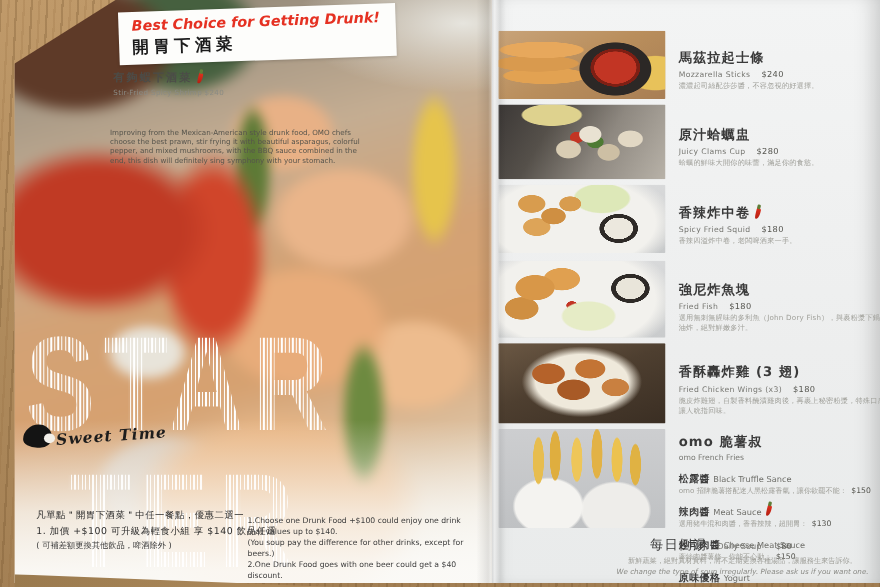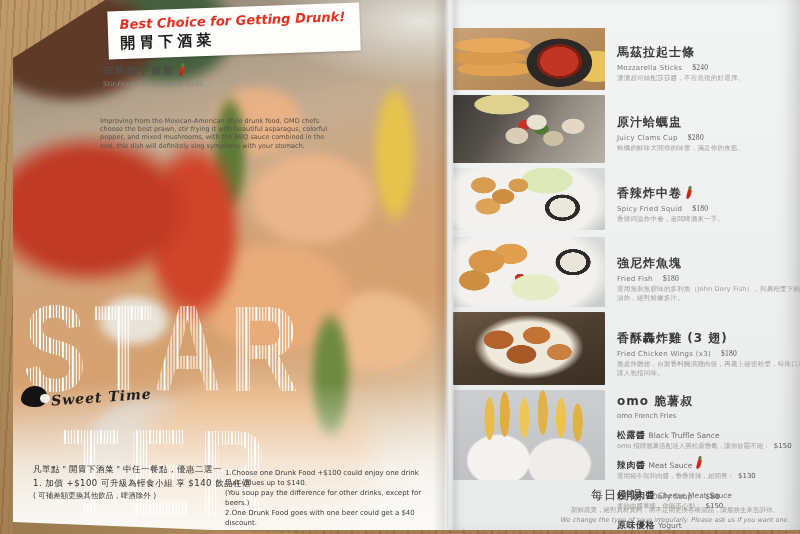--- a/index.html
+++ b/index.html
@@ -124,21 +124,21 @@
     radial-gradient(8px 36px at 59% 25%, #e2b246 0 60%, rgba(0,0,0,0) 65%),
     radial-gradient(8px 32px at 71% 31%, #ecc250 0 60%, rgba(0,0,0,0) 65%),
     radial-gradient(8px 30px at 82% 36%, #e0b243 0 60%, rgba(0,0,0,0) 65%),
     radial-gradient(52px 42px at 30% 78%, #f4f3f0 0 58%, rgba(0,0,0,0) 63%),
     radial-gradient(52px 42px at 70% 82%, #eeedea 0 58%, rgba(0,0,0,0) 63%),
     linear-gradient(180deg,#cdced0 0%,#bfc1c3 100%);}
   
   .item{position:absolute;left:170px;width:188px;color:#3f3f3f;}
   .it-zh{font-size:12px;font-weight:bold;color:#3a3a3a;letter-spacing:1px;}
   .it-en{font-size:7px;color:#777772;margin-top:2px;letter-spacing:.3px;}
-  .it-price{font-size:7.5px;color:#55554f;margin-left:10px;font-family:Liberation Serif, serif;}
+  .it-price{font-size:7.5px;color:#55554f;margin-left:10px;}
   .it-desc{font-size:6.5px;color:#a0a09a;margin-top:2px;line-height:8.6px;letter-spacing:.2px;}
   
   .fries{position:absolute;left:170px;top:393px;width:195px;}
   .fr-zh{font-size:12px;font-weight:bold;color:#3a3a3a;letter-spacing:1px;}
   .fr-en{font-size:7px;color:#777772;margin:2px 0 3px 0;}
   .opt{margin-bottom:3px;}
   .opt-zh{font-size:9px;font-weight:bold;color:#3d3d3d;letter-spacing:.5px;}
   .opt-en{font-size:7.5px;color:#6f6f6a;margin-left:3px;}
   .opt-desc{font-size:6.5px;color:#a0a09a;line-height:8px;}
   .opt-price{font-size:7px;color:#55554f;margin-left:4px;}

